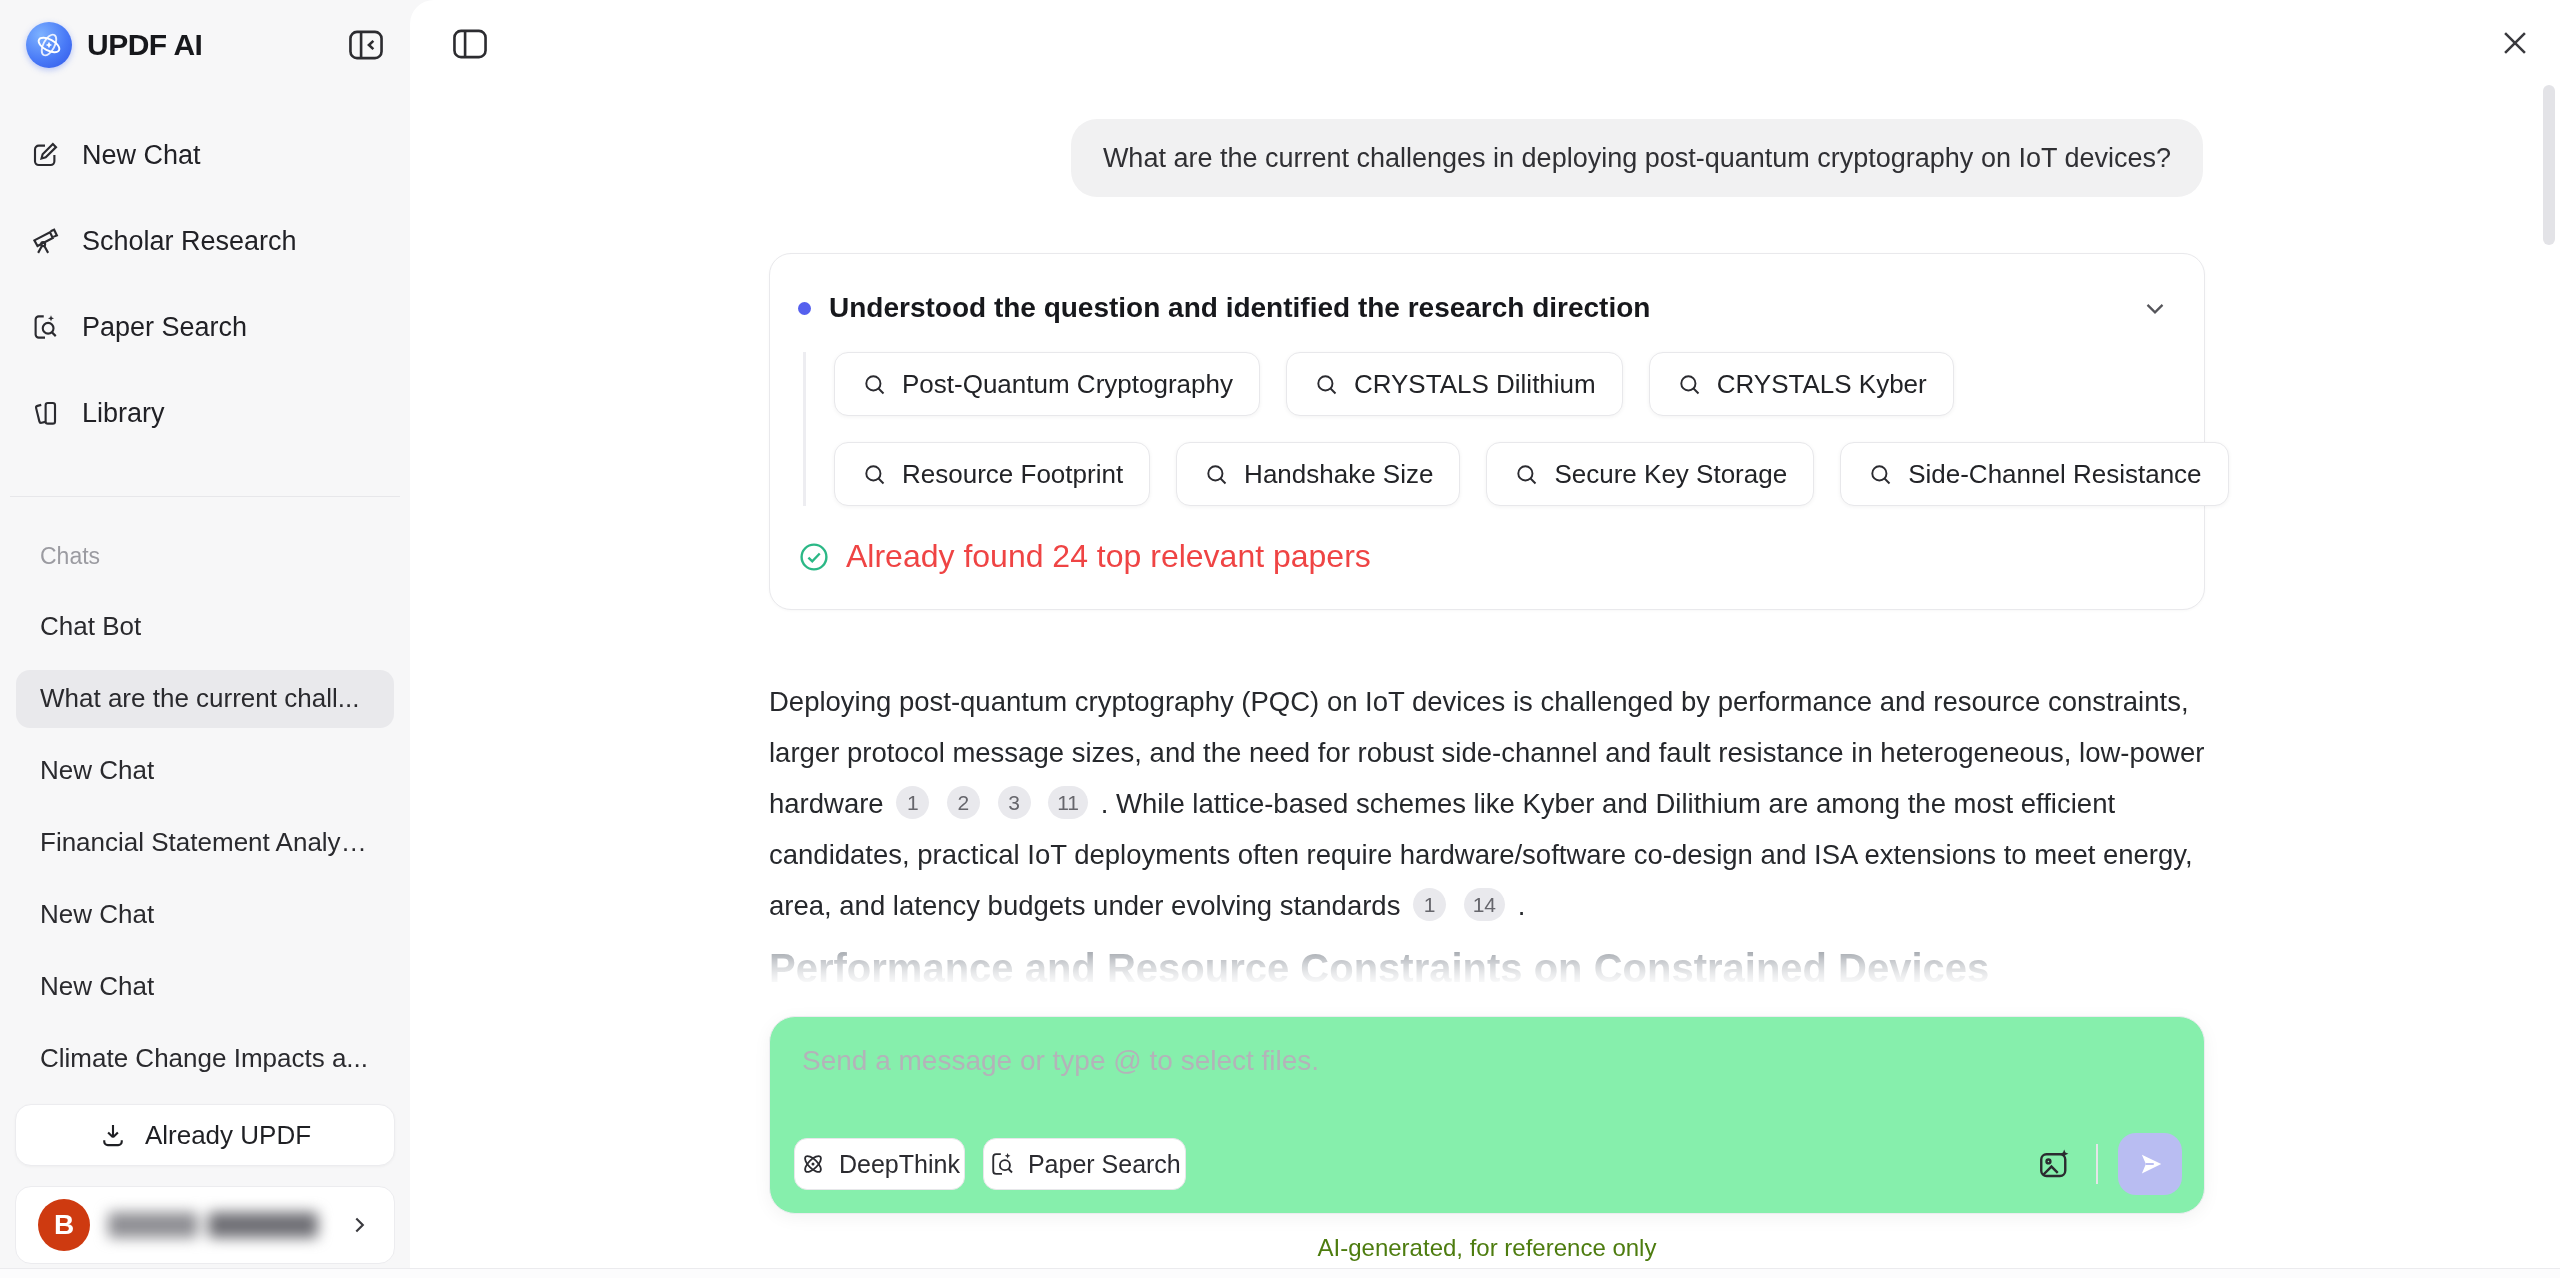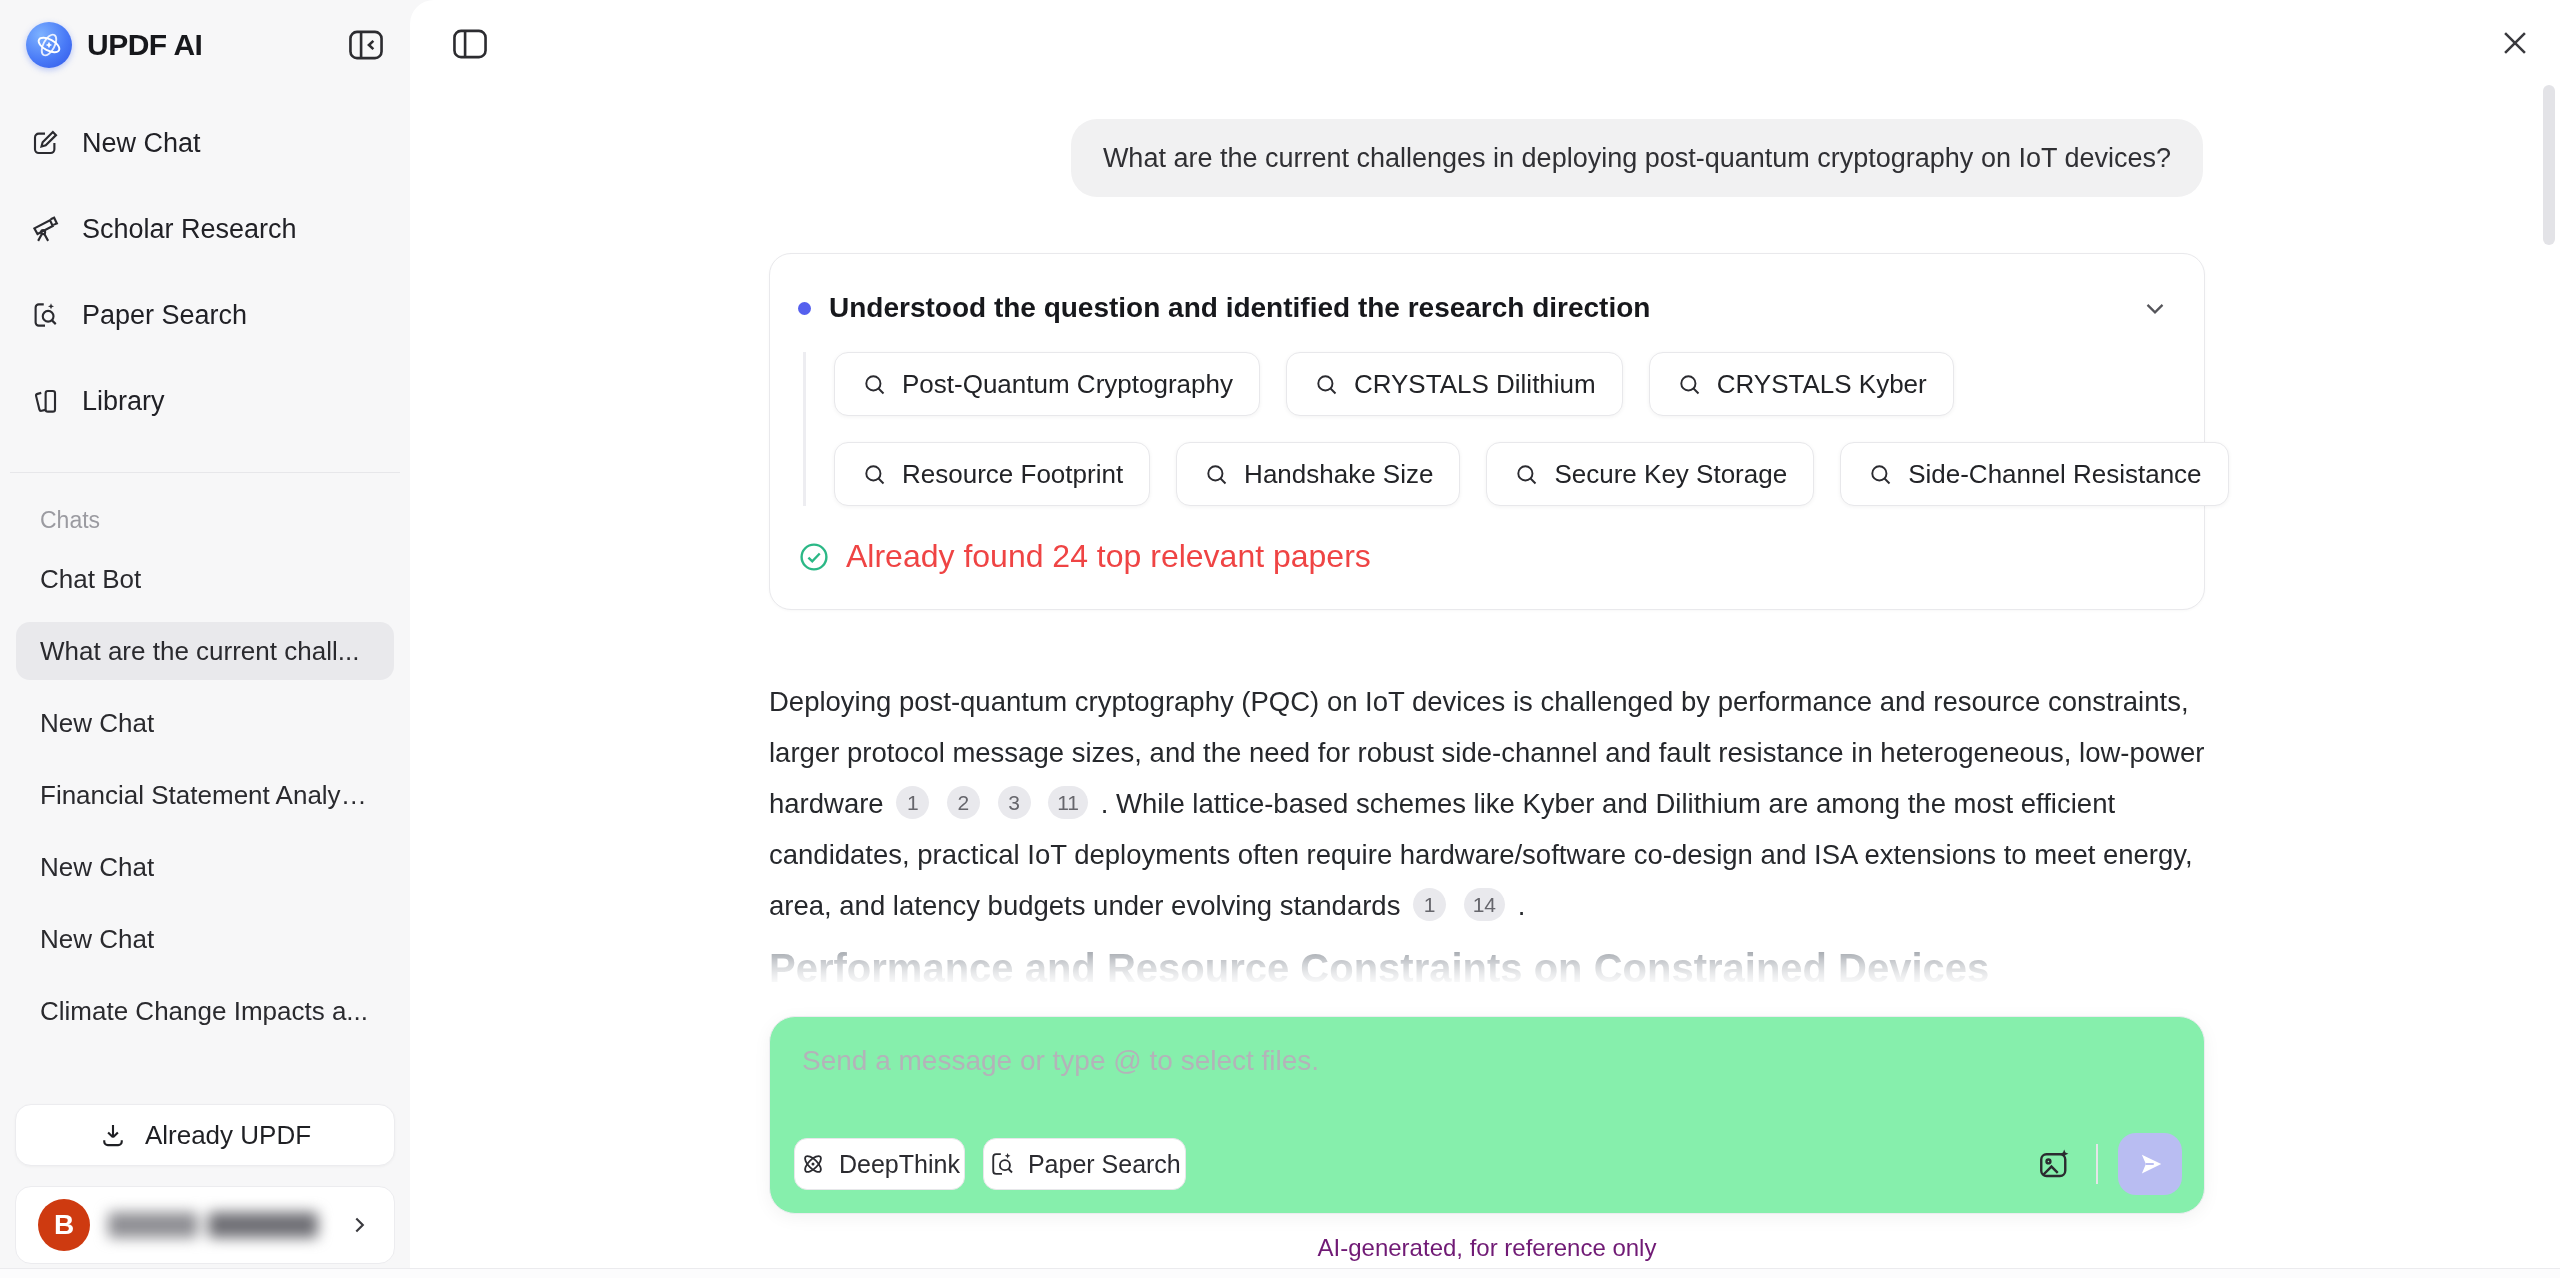--- a/index.html
+++ b/index.html
@@ -1,21 +1,21 @@
 <!DOCTYPE html>
 <html><head>
 <meta charset="utf-8">
 <style>
   * { margin:0; padding:0; box-sizing:border-box; }
   html,body { width:2560px; height:1278px; overflow:hidden; }
   body { font-family:"Liberation Sans","DejaVu Sans",sans-serif; background:#f7f7f8; color:#212126; }
   svg { display:block; }
 
   
-  .sidebar { position:absolute; left:0; top:0; width:410px; height:100%; display:flex; flex-direction:column; background:#f7f7f8; }
+  .sidebar { position:absolute; left:0; top:0; width:410px; height:100%; display:flex; flex-direction:column; background:#f7f7f8;gap:12px; }
   .sb-header { display:flex; align-items:center; justify-content:space-between; padding:22px 20px 0 26px; }
   .logo-wrap { display:flex; align-items:center; gap:15px; }
   .logo-circle { width:46px; height:46px; border-radius:50%; background:radial-gradient(circle at 32% 28%, #7db2ff 0%, #4a7bf7 55%, #2f55e8 100%); display:flex; align-items:center; justify-content:center; box-shadow:0 2px 6px rgba(60,100,240,.35); }
   .logo-text { font-size:30px; font-weight:800; letter-spacing:-.5px; color:#17181c; }
   .icon-btn { background:none; border:none; cursor:pointer; color:#2c2c30; padding:4px; }
   .sb-nav { margin-top:44px; padding:0 16px; }
   .nav-item { display:flex; align-items:center; gap:22px; height:62px; margin-bottom:24px; padding:0 14px; border-radius:14px; font-size:27px; color:#212126; cursor:pointer; }
   .nav-item .nicon { color:#2b2b30; }
   .sb-divider { height:1px; background:#e7e7ea; margin:16px 10px 0; }
   .chats-label { margin:34px 0 16px 40px; font-size:23px; color:#9b9ba1; }
@@ -63,21 +63,21 @@
   .composer { position:absolute; left:0; right:0; top:1016px; height:198px; background:#86efac; border:1px solid #ececf0; border-radius:26px; box-shadow:0 4px 18px rgba(0,0,0,.05); padding:28px 28px 0 32px; }
   .composer textarea { width:100%; height:64px; border:none; outline:none; resize:none; font-family:inherit; font-size:28px; color:#2e2e33; background:transparent; }
   .composer textarea::placeholder { color:#b3b3b9; }
   .composer-bottom { position:absolute; left:24px; right:22px; bottom:18px; display:flex; align-items:center; }
   .mode-btn { display:flex; align-items:center; gap:12px; height:52px; padding:0 4px; background:#fff; border:1.5px solid #e7e7ea; border-radius:13px; font-size:25px; color:#2b2b30; cursor:pointer; margin-right:18px; font-family:inherit; }
   .spacer { flex:1; }
   .img-btn { color:#2b2b30; }
   .v-divider { width:2px; height:40px; background:#e5e5e8; margin:0 20px; }
   .send-btn { width:64px; height:62px; border-radius:18px; background:#b9bdf2; border:none; display:flex; align-items:center; justify-content:center; cursor:pointer; }
 
-  .disclaimer { position:absolute; left:0; right:0; top:1234px; text-align:center; font-size:24px; color:#701a75; }
+  .disclaimer { position:absolute; left:0; right:0; top:1234px; text-align:center; font-size:24px; color:#4d7c0f; }
   .bottom-strip { position:absolute; left:0; right:0; bottom:0; height:10px; background:#fcfcfd; border-top:1px solid #ebebee; }
 </style>
 </head>
 <body>
 
 <aside class="sidebar">
   <div class="sb-header">
     <div class="logo-wrap">
       <div class="logo-circle">
         <svg width="32" height="32" viewBox="0 0 24 24" fill="none" stroke="#fff" stroke-width="1.4">

